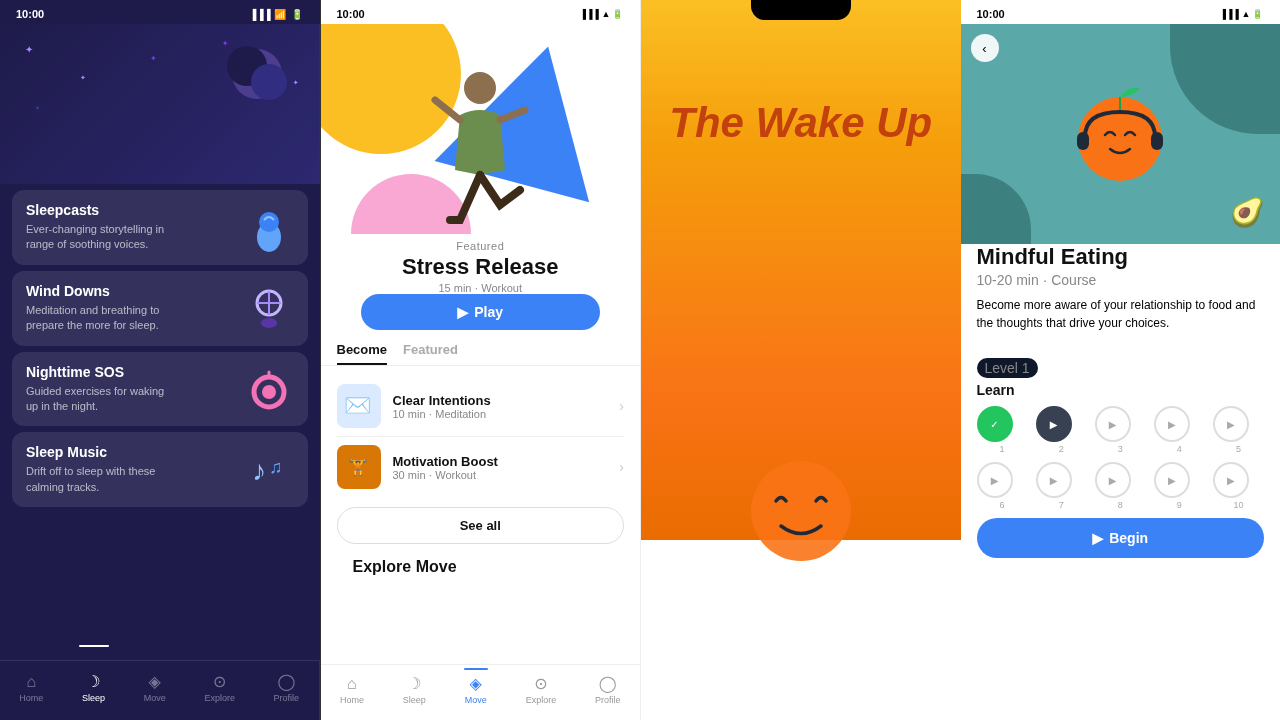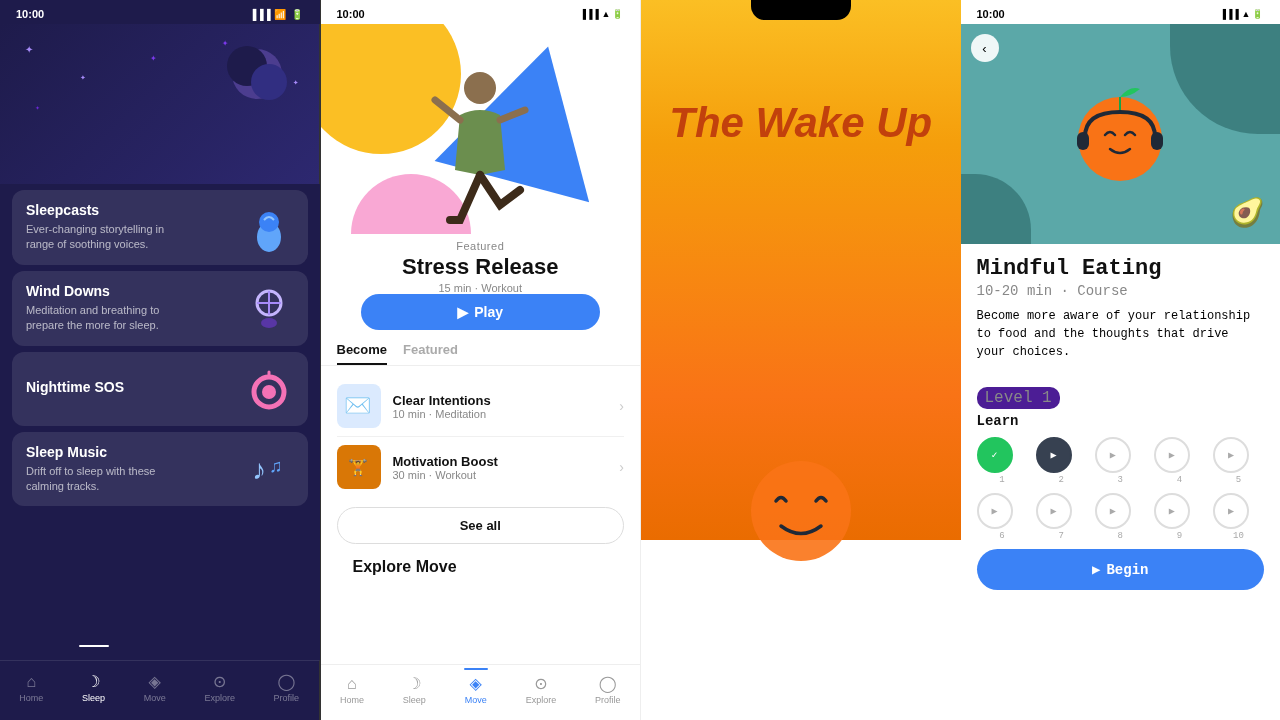--- a/index.html
+++ b/index.html
@@ -298,44 +298,43 @@
       background: rgba(255,255,255,0.9);
       border-radius: 50%;
       display: flex;
       align-items: center;
       justify-content: center;
       font-size: 13px;
       cursor: pointer;
       z-index: 5;
     }
     .course-content {
-      padding: 12px 16px;
-      font-family: Liberation Mono, monospace;
+      padding: 0 16px;
     }
     .course-title {
       font-size: 22px;
       font-weight: 800;
       color: #111;
       margin-bottom: 2px;
     }
     .course-meta {
       font-size: 14px;
       color: #888;
       margin-bottom: 8px;
     }
     .course-desc {
       font-size: 12px;
       color: #000000;
       line-height: 1.5;
       margin-bottom: 26px;
     }
     .level-label {
-      font-size: 16px;
+      font-size: 14px;
       color: #888;
-      background: #4c1d95;
+      background: #0f172a;
       display: inline-block;
       padding: 2px 8px;
       border-radius: 10px;
       margin-bottom: 4px;
     }
     .learn-label {
       font-size: 14px;
       font-weight: 700;
       color: #111;
       margin-bottom: 8px;
@@ -447,20 +446,21 @@
           <line x1="25" y1="8" x2="25" y2="32" stroke="#a78bfa" stroke-width="2"></line>
           <line x1="13" y1="20" x2="37" y2="20" stroke="#a78bfa" stroke-width="2"></line>
           <ellipse cx="25" cy="40" rx="8" ry="5" fill="#7c3aed" opacity="0.5"></ellipse>
         </svg>
       </div>
     </div>
 
     <div class="sleep-card">
       <div class="sleep-card-text">
         <h3>Nighttime SOS</h3>
+        <p>Guided exercises for waking up in the night.</p>
       </div>
       <div class="card-icon">
         <svg width="50" height="50" viewBox="0 0 50 50">
           <circle cx="25" cy="28" r="15" fill="none" stroke="#f472b6" stroke-width="5"></circle>
           <circle cx="25" cy="28" r="7" fill="#f472b6"></circle>
           <line x1="25" y1="8" x2="25" y2="13" stroke="#f472b6" stroke-width="3" stroke-linecap="round"></line>
         </svg>
       </div>
     </div>
 

